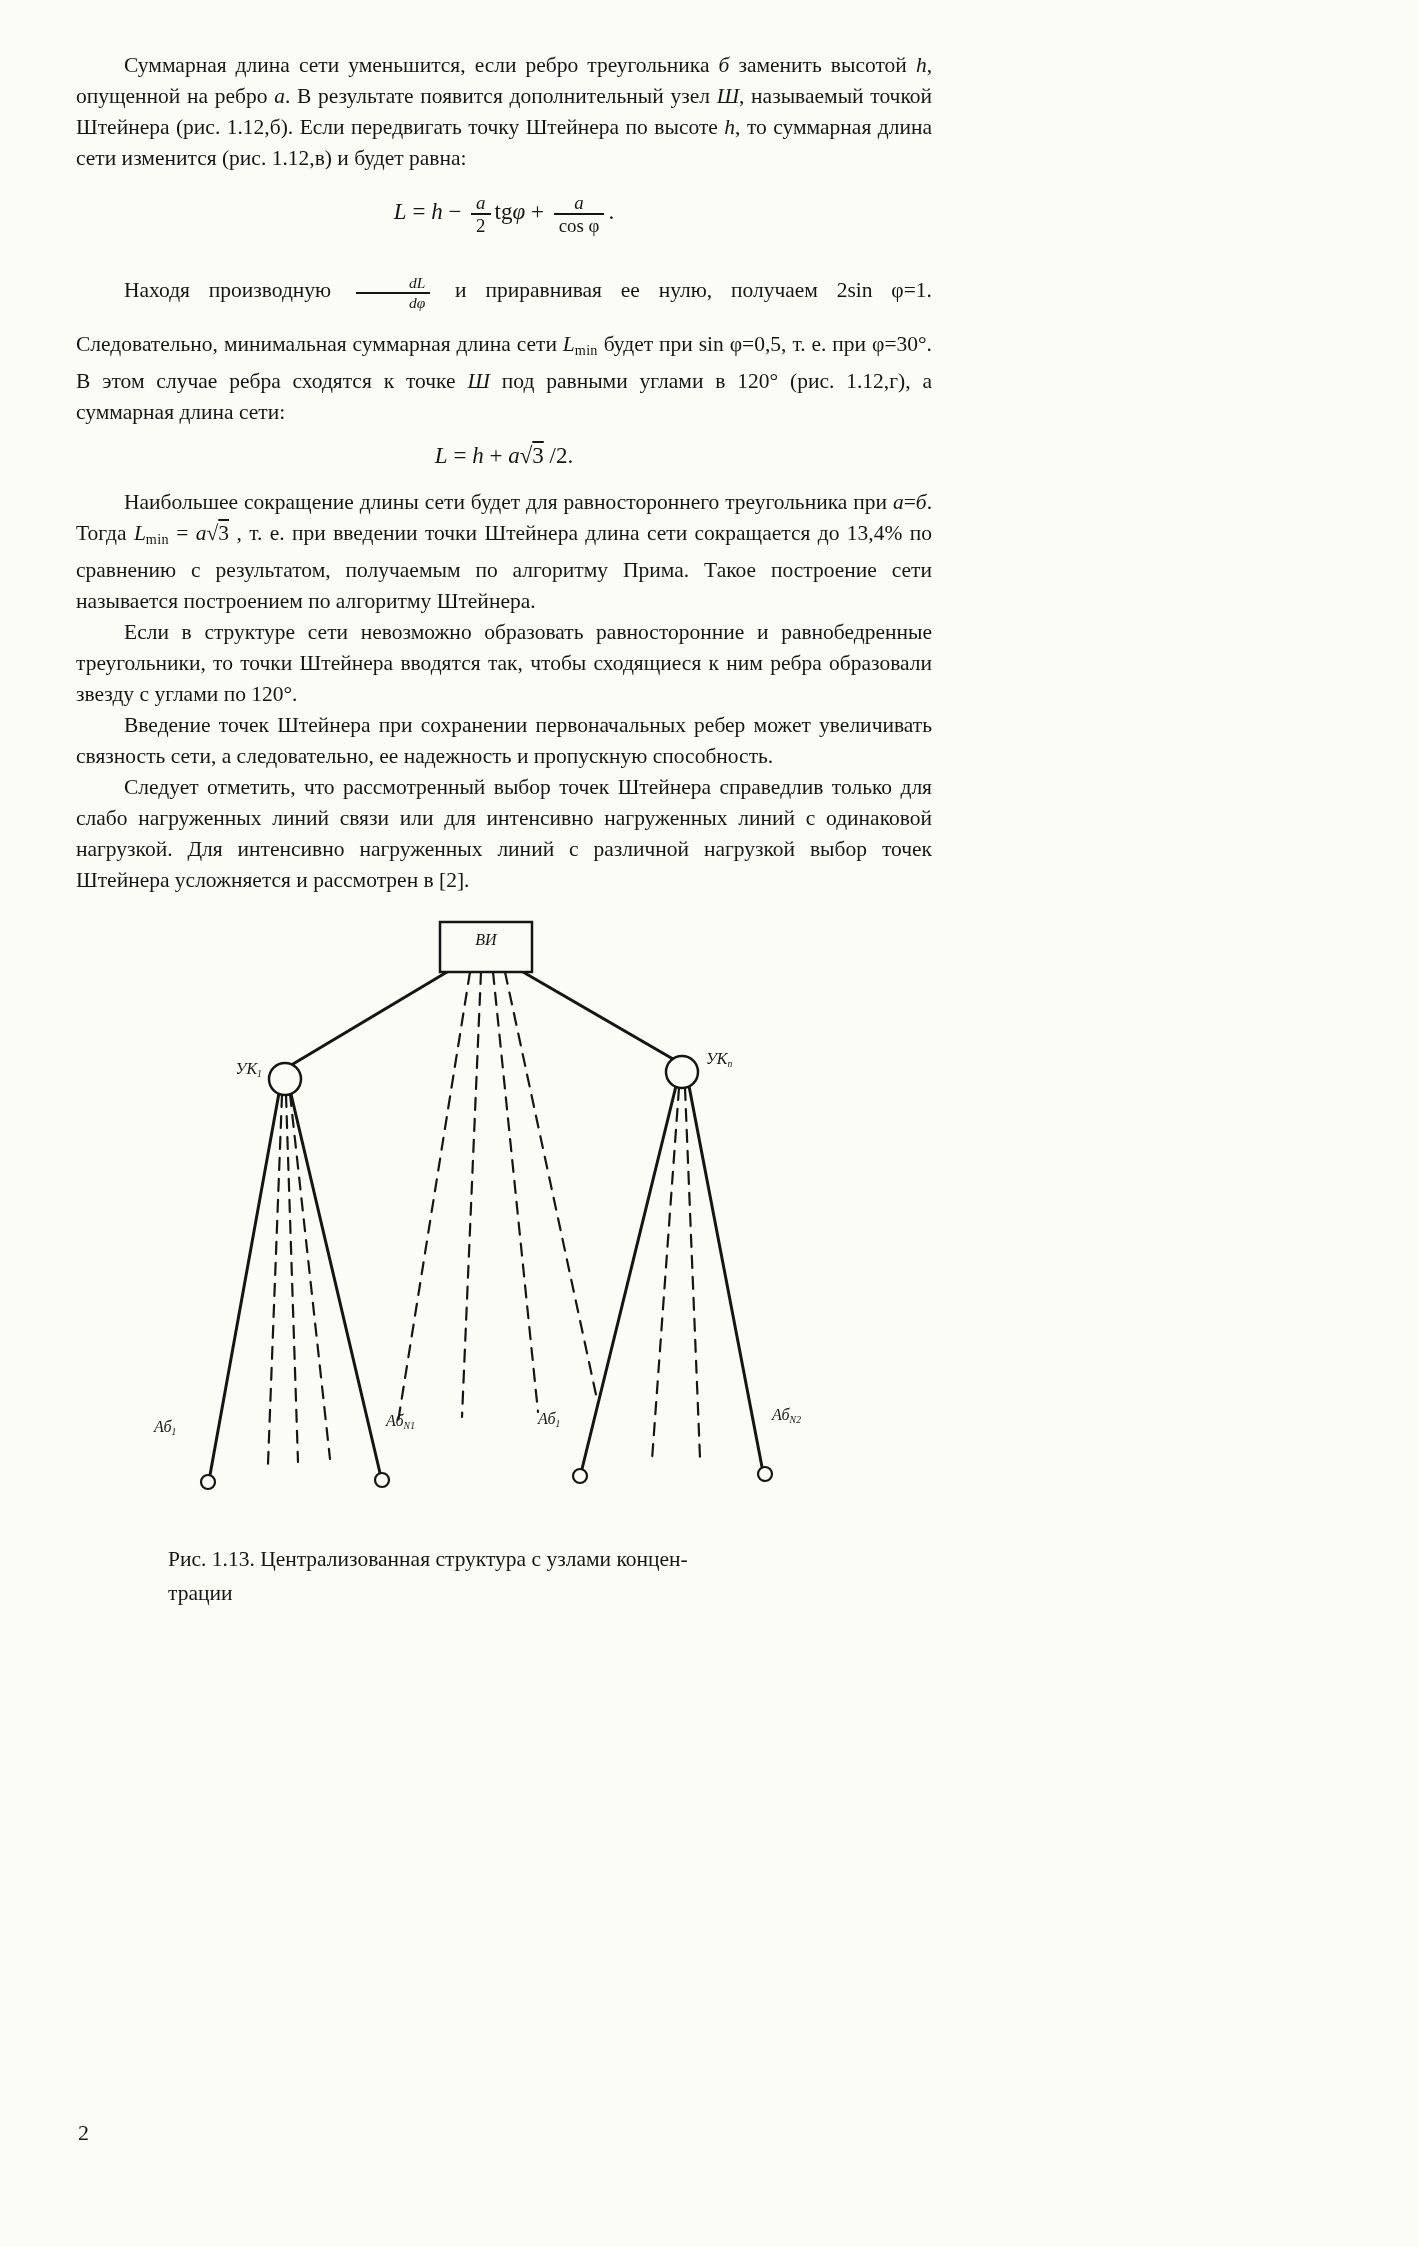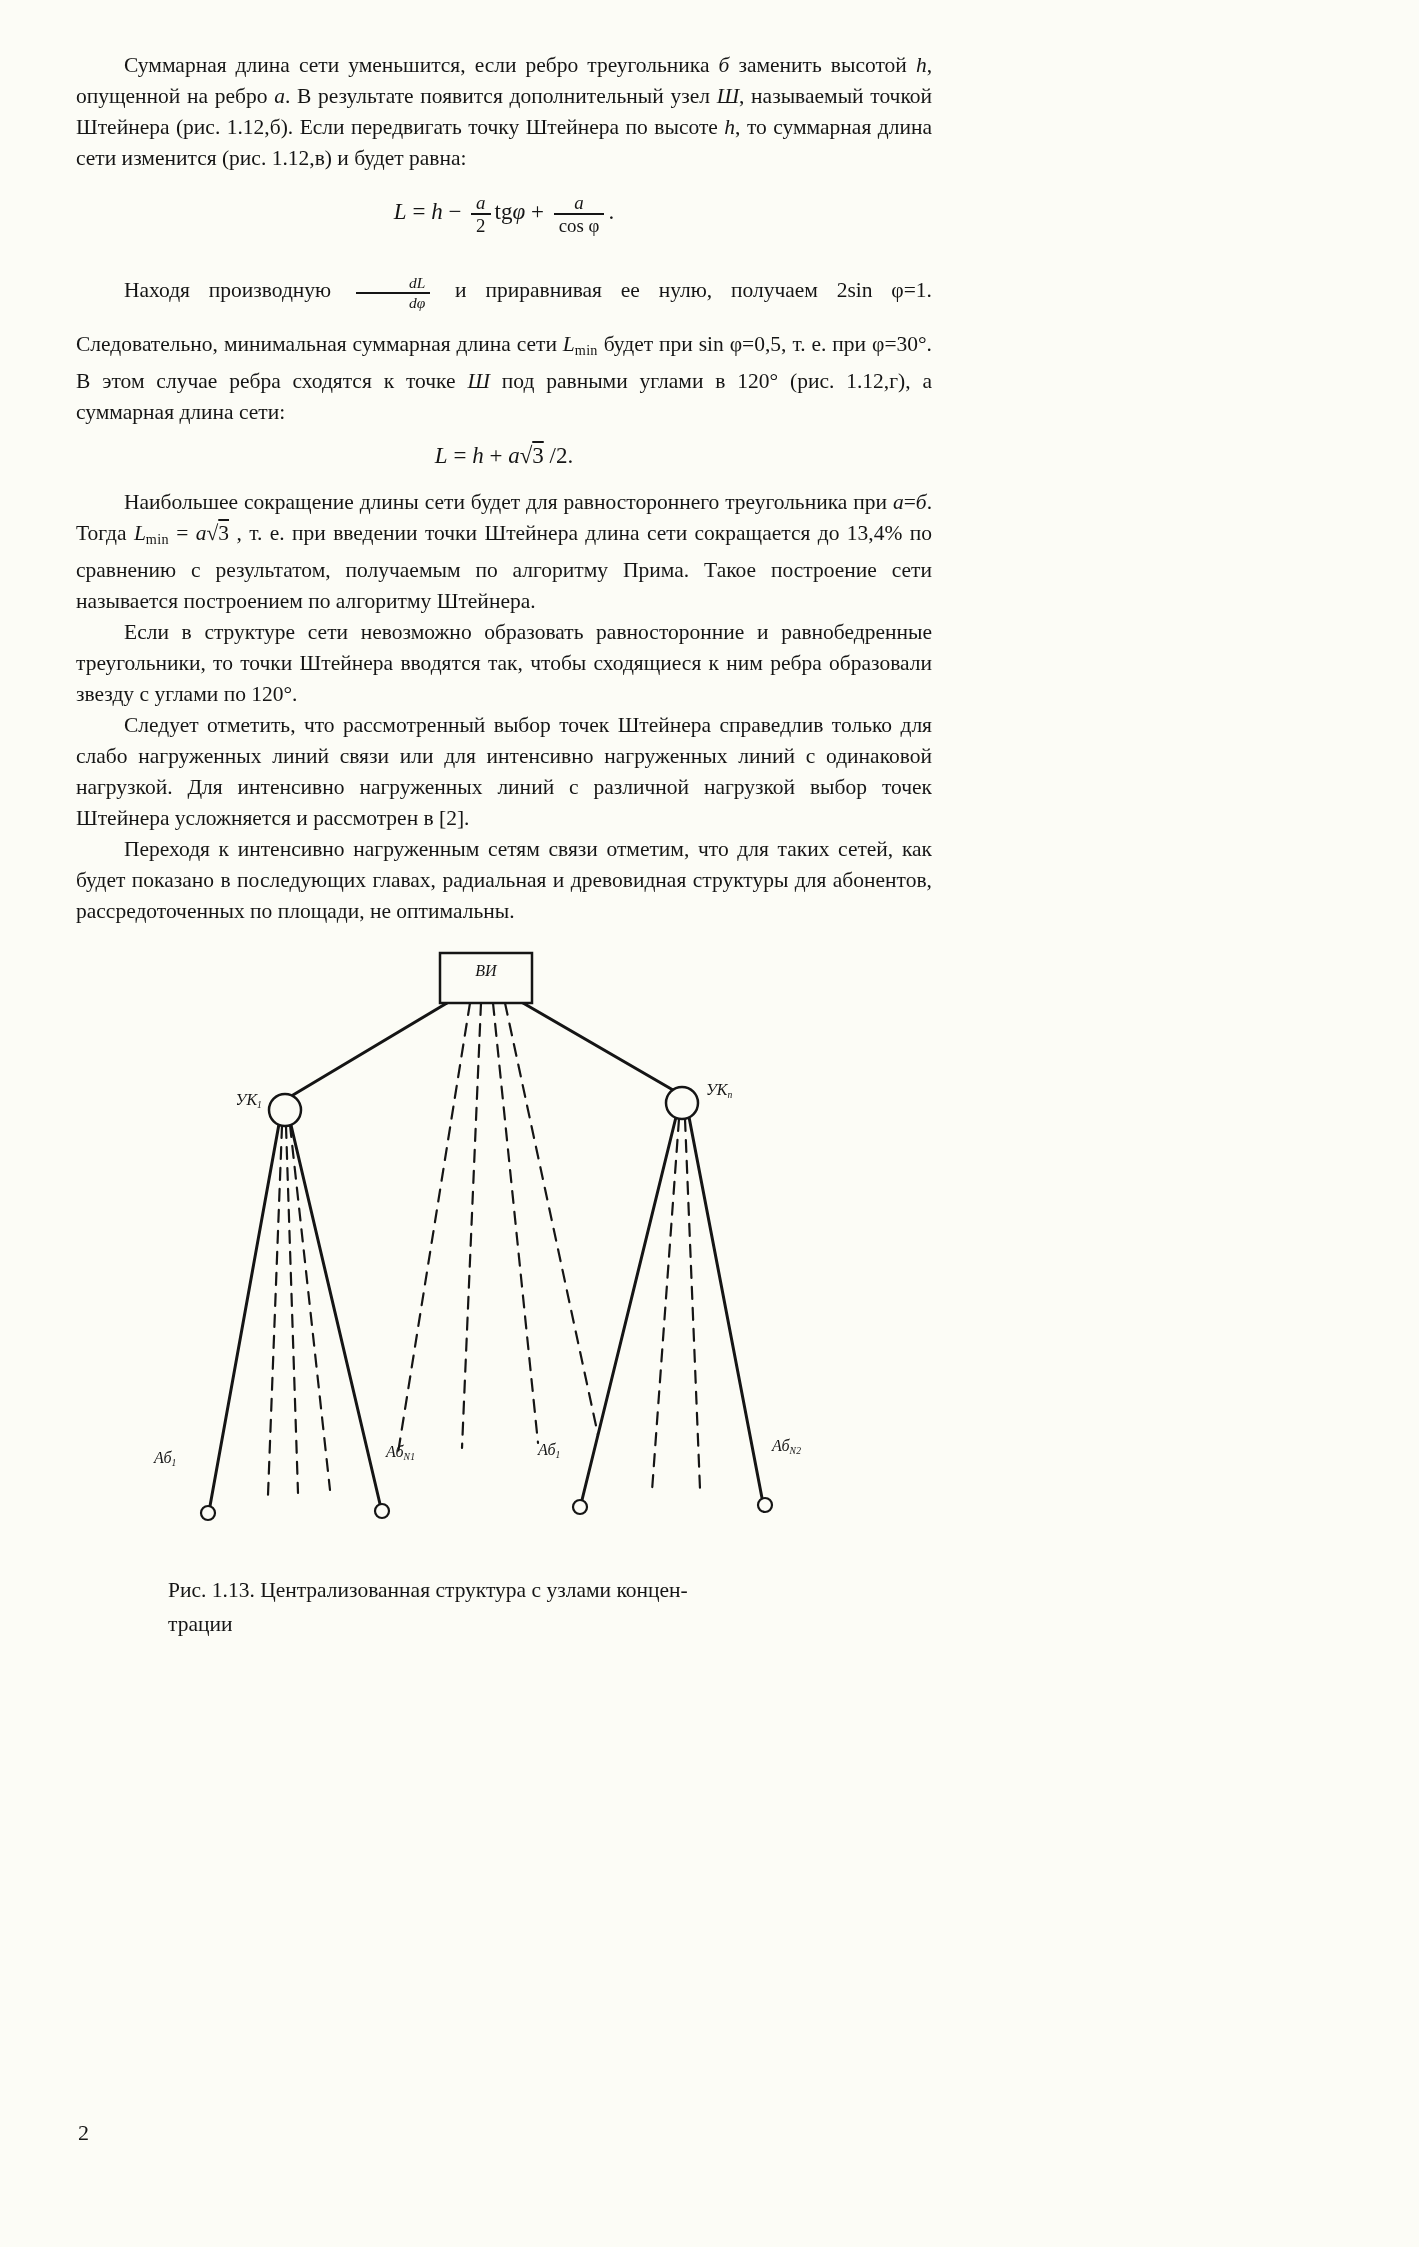--- a/index.html
+++ b/index.html
@@ -99,22 +99,22 @@
 
     <p class="para"><span>Находя производную </span><span class="frac i">
           <span class="num">dL</span>
           <span class="den">dφ</span>
         </span><span> и приравнивая ее нулю, получаем 2sin φ=1. Следовательно, минимальная суммарная длина сети </span><span class="i">L</span><span class="sub">min</span><span> будет при sin φ=0,5, т. е. при φ=30°. В этом случае ребра сходятся к точке </span><span class="i">Ш</span><span> под равными углами в 120° (рис. 1.12,г), а суммарная длина сети:</span></p>
 
     <div class="formula"><span class="i">L</span><span> = </span><span class="i">h</span><span> + </span><span class="i">a</span><span>√</span><span class="ov">3</span><span> /2.</span></div>
 
     <p class="para"><span>Наибольшее сокращение длины сети будет для равностороннего треугольника при </span><span class="i">а</span><span>=</span><span class="i">б</span><span>. Тогда </span><span class="i">L</span><span class="sub">min</span><span> = </span><span class="i">а</span><span>√</span><span class="ov">3</span><span> , т. е. при введении точки Штейнера длина сети сокращается до 13,4% по сравнению с результатом, получаемым по алгоритму Прима. Такое построение сети называется построением по алгоритму Штейнера.</span></p>
     <p class="para"><span>Если в структуре сети невозможно образовать равносторонние и равнобедренные треугольники, то точки Штейнера вводятся так, чтобы сходящиеся к ним ребра образовали звезду с углами по 120°.</span></p>
+    <p class="para"><span>Введение точек Штейнера при сохранении первоначальных ребер может увеличивать связность сети, а следовательно, ее надежность и пропускную способность.</span></p>
     <p class="para"><span>Следует отметить, что рассмотренный выбор точек Штейнера справедлив только для слабо нагруженных линий связи или для интенсивно нагруженных линий с одинаковой нагрузкой. Для интенсивно нагруженных линий с различной нагрузкой выбор точек Штейнера усложняется и рассмотрен в [2].</span></p>
-    <p class="para"><span>Переходя к интенсивно нагруженным сетям связи отметим, что для таких сетей, как будет показано в последующих главах, радиальная и древовидная структуры для абонентов, рассредоточенных по площади, не оптимальны.</span></p>
 
     <div class="figure">
       <svg class="fig-svg" width="780" height="600" viewBox="0 0 780 600">
         <g stroke="#151515" fill="none" stroke-linecap="round">
 
           <line x1="307" y1="58" x2="153" y2="150" stroke-width="3"></line>
           <line x1="383" y1="58" x2="533" y2="145" stroke-width="3"></line>
 
           <line x1="330" y1="58" x2="258" y2="508" stroke-width="2.2" stroke-dasharray="12 9"></line>
           <line x1="341" y1="58" x2="322" y2="503" stroke-width="2.2" stroke-dasharray="12 9"></line>

